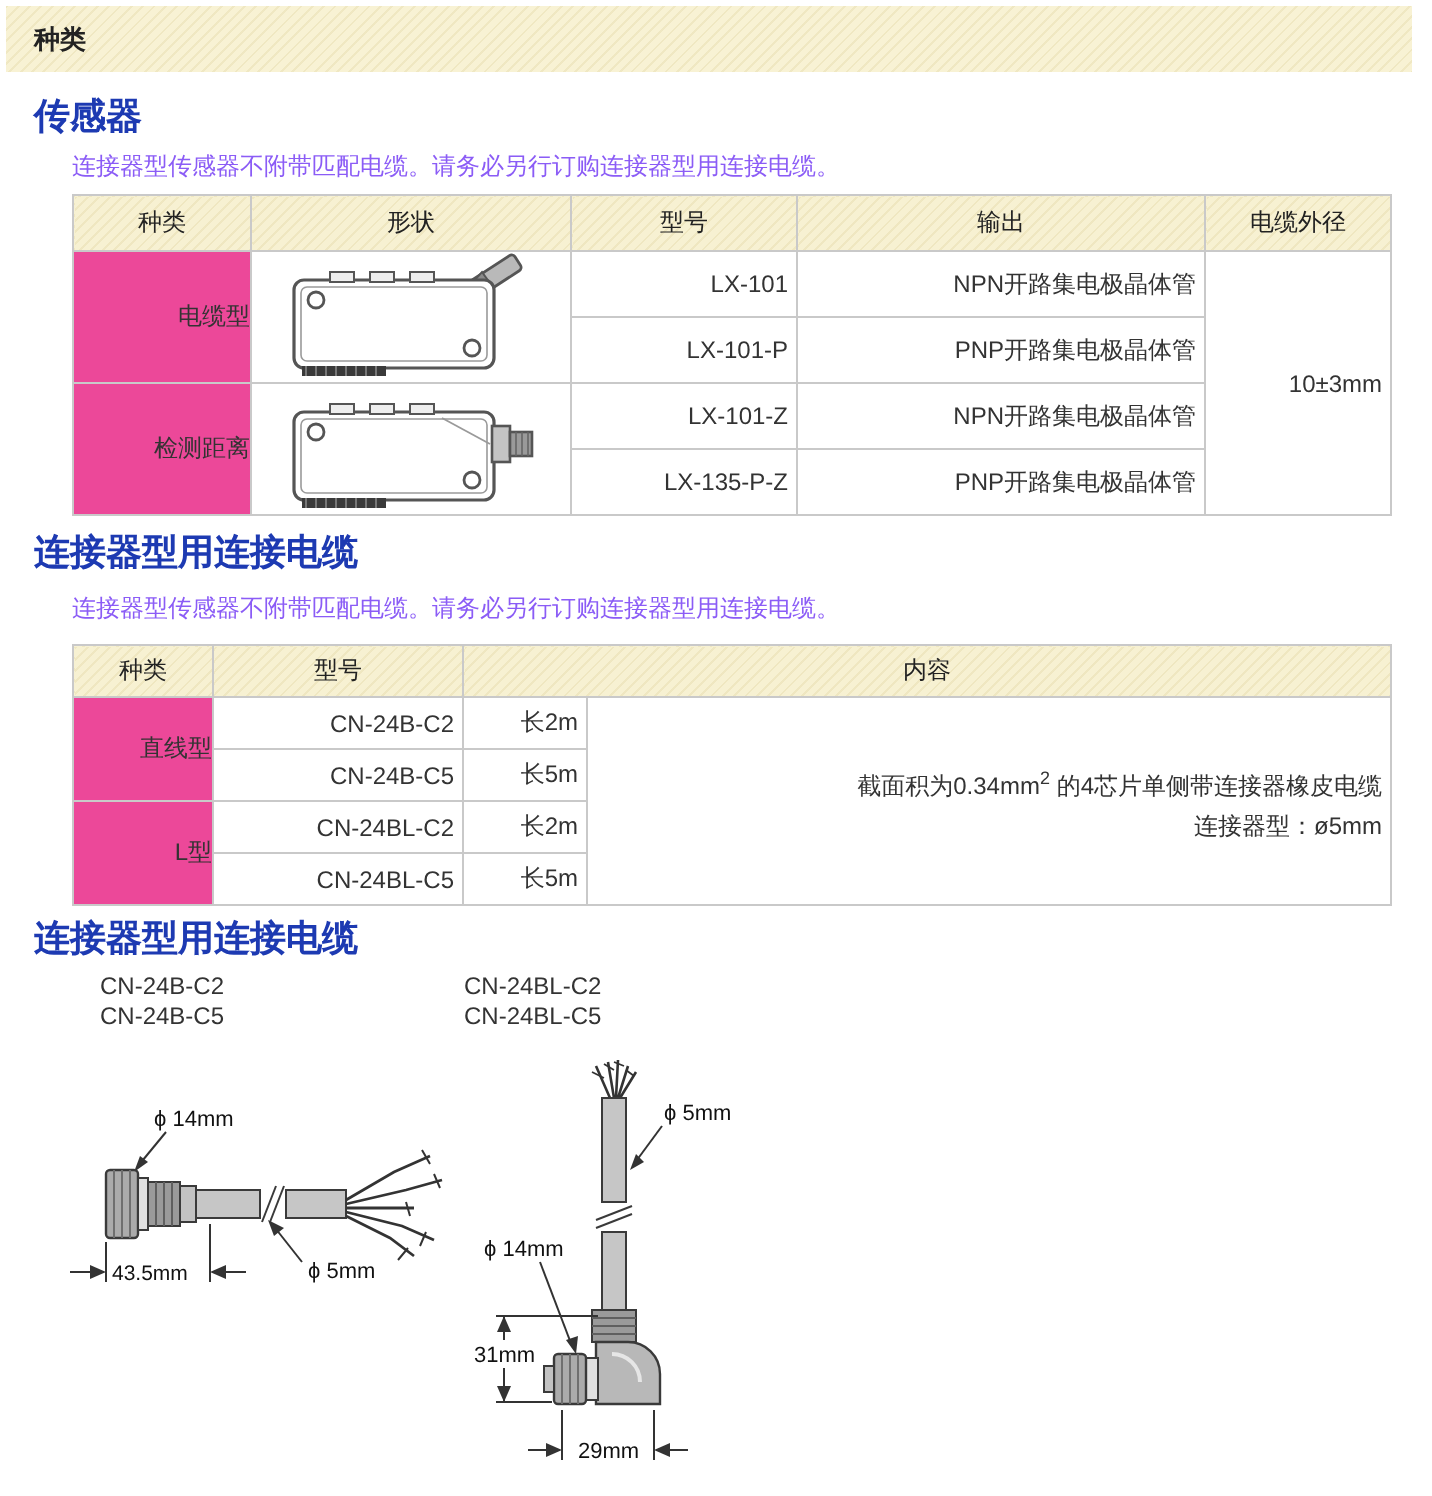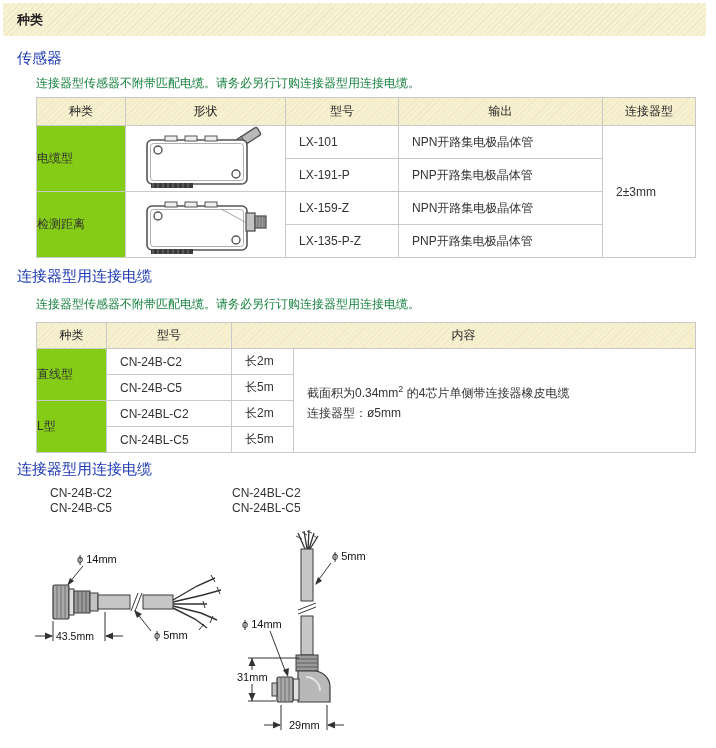--- a/index.html
+++ b/index.html
@@ -14,31 +14,31 @@
     background-color:#f8f2d4;
     background-image:repeating-linear-gradient(135deg,
       rgba(210,195,130,0.22) 0 1px, transparent 1px 4px);
   }
   .topbar{
     left:3px;top:3px;width:703px;height:33px;box-sizing:border-box;
     padding-left:14px;display:flex;align-items:center;
     font-size:13px;font-weight:bold;color:#222;
   }
   .sec-title{
-    font-size:15px;font-weight:normal;color:#1d3ab2;line-height:18px;white-space:nowrap;
-  }
-  .note{font-size:12px;color:#15803d;white-space:nowrap;font-family:Liberation Serif, serif;}
+    font-size:18px;font-weight:bold;color:#1d3ab2;line-height:18px;white-space:nowrap;
+  }
+  .note{font-size:12px;color:#8b5cf6;white-space:nowrap;font-family:Liberation Serif, serif;}
   table{border-collapse:collapse;table-layout:fixed;font-size:12px;background:#fff;}
   th,td{border:1px solid #c9c9c9;overflow:hidden;}
   th{font-weight:normal;text-align:center;color:#222;
      background-color:#f7f1d2;
      background-image:repeating-linear-gradient(135deg,
        rgba(210,195,130,0.22) 0 1px, transparent 1px 4px);}
-  td{padding:0 4px 0 13px;text-align:left;color:#333;}
-  td.cat{background:#84cc16;text-align:left;padding:0;}
+  td{padding:0 4px 0 13px;text-align:right;color:#333;}
+  td.cat{background:#ec4899;text-align:right;padding:0;}
   td.shape{padding:0;text-align:center;background:#fff;}
   .t1 th{height:25px;}
   .t1 td{height:32px;}
   .t2 th{height:23px;}
   .t2 td{height:25px;}
   td.content-cell{vertical-align:middle;line-height:20px;}
   sup{font-size:9px;}
   .model-col{font-size:12px;color:#333;line-height:15px;white-space:nowrap;}
   svg text{font-family:"Liberation Sans","DejaVu Sans",sans-serif;}
 </style>
@@ -59,21 +59,21 @@
       <col style="width:113px">
     <col style="width:204px">
       <col style="width:93px">
   </colgroup>
   <thead>
     <tr>
       <th>种类</th>
       <th>形状</th>
       <th>型号</th>
       <th>输出</th>
-      <th>连接器型</th>
+      <th>电缆外径</th>
     </tr>
   </thead>
   <tbody>
     <tr>
       <td class="cat" rowspan="2">电缆型</td>
       <td class="shape" rowspan="2">
         <svg width="130" height="62" viewBox="0 0 130 62">
           <rect x="96" y="13" width="26" height="9" rx="2" fill="#b9b9b9" stroke="#555" stroke-width="1.4" transform="rotate(-33 98 18)"></rect>
           <polygon points="90,21 100,10 105,17 97,26" fill="#8a8a8a" stroke="#555" stroke-width="1"></polygon>
           <rect x="6" y="14" width="100" height="44" rx="5" fill="#fff" stroke="#555" stroke-width="1.6"></rect>
@@ -82,24 +82,24 @@
           <rect x="44" y="10" width="12" height="5" fill="#eee" stroke="#555" stroke-width="1"></rect>
           <rect x="64" y="10" width="12" height="5" fill="#eee" stroke="#555" stroke-width="1"></rect>
           <circle cx="17" cy="24" r="4" fill="#fff" stroke="#555" stroke-width="1.4"></circle>
           <circle cx="95" cy="48" r="4" fill="#fff" stroke="#555" stroke-width="1.4"></circle>
           <rect x="10" y="57" width="42" height="5" fill="#3a3a3a"></rect>
           <path d="M12 57 v5 M17 57 v5 M22 57 v5 M27 57 v5 M32 57 v5 M37 57 v5 M42 57 v5 M47 57 v5" stroke="#777" stroke-width="1"></path>
         </svg>
       </td>
       <td>LX-101</td>
       <td>NPN开路集电极晶体管</td>
-      <td rowspan="4">2±3mm</td>
-    </tr>
-    <tr>
-      <td>LX-191-P</td>
+      <td rowspan="4">10±3mm</td>
+    </tr>
+    <tr>
+      <td>LX-101-P</td>
       <td>PNP开路集电极晶体管</td>
     </tr>
     <tr>
       <td class="cat" rowspan="2">检测距离</td>
       <td class="shape" rowspan="2">
         <svg width="130" height="62" viewBox="0 0 130 62">
           <rect x="6" y="14" width="100" height="44" rx="5" fill="#fff" stroke="#555" stroke-width="1.6"></rect>
           <rect x="9.5" y="17.5" width="93" height="37" rx="3" fill="none" stroke="#9a9a9a" stroke-width="0.8"></rect>
           <line x1="80" y1="17" x2="104" y2="30" stroke="#9a9a9a" stroke-width="0.9"></line>
           <rect x="24" y="10" width="12" height="5" fill="#eee" stroke="#555" stroke-width="1"></rect>
@@ -107,21 +107,21 @@
           <rect x="64" y="10" width="12" height="5" fill="#eee" stroke="#555" stroke-width="1"></rect>
           <circle cx="17" cy="24" r="4" fill="#fff" stroke="#555" stroke-width="1.4"></circle>
           <circle cx="95" cy="48" r="4" fill="#fff" stroke="#555" stroke-width="1.4"></circle>
           <rect x="105" y="21" width="9" height="18" fill="#c4c4c4" stroke="#555" stroke-width="1.3"></rect>
           <rect x="114" y="24" width="11" height="12" fill="#9a9a9a" stroke="#555" stroke-width="1.3"></rect>
           <path d="M117 24 v12 M120 24 v12 M123 24 v12" stroke="#666" stroke-width="0.8"></path>
           <rect x="10" y="57" width="42" height="5" fill="#3a3a3a"></rect>
           <path d="M12 57 v5 M17 57 v5 M22 57 v5 M27 57 v5 M32 57 v5 M37 57 v5 M42 57 v5 M47 57 v5" stroke="#777" stroke-width="1"></path>
         </svg>
       </td>
-      <td>LX-159-Z</td>
+      <td>LX-101-Z</td>
       <td>NPN开路集电极晶体管</td>
     </tr>
     <tr>
       <td>LX-135-P-Z</td>
       <td>PNP开路集电极晶体管</td>
     </tr>
   </tbody>
 </table>
 
 <div class="abs sec-title" style="left:17px;top:267px;">连接器型用连接电缆</div>

